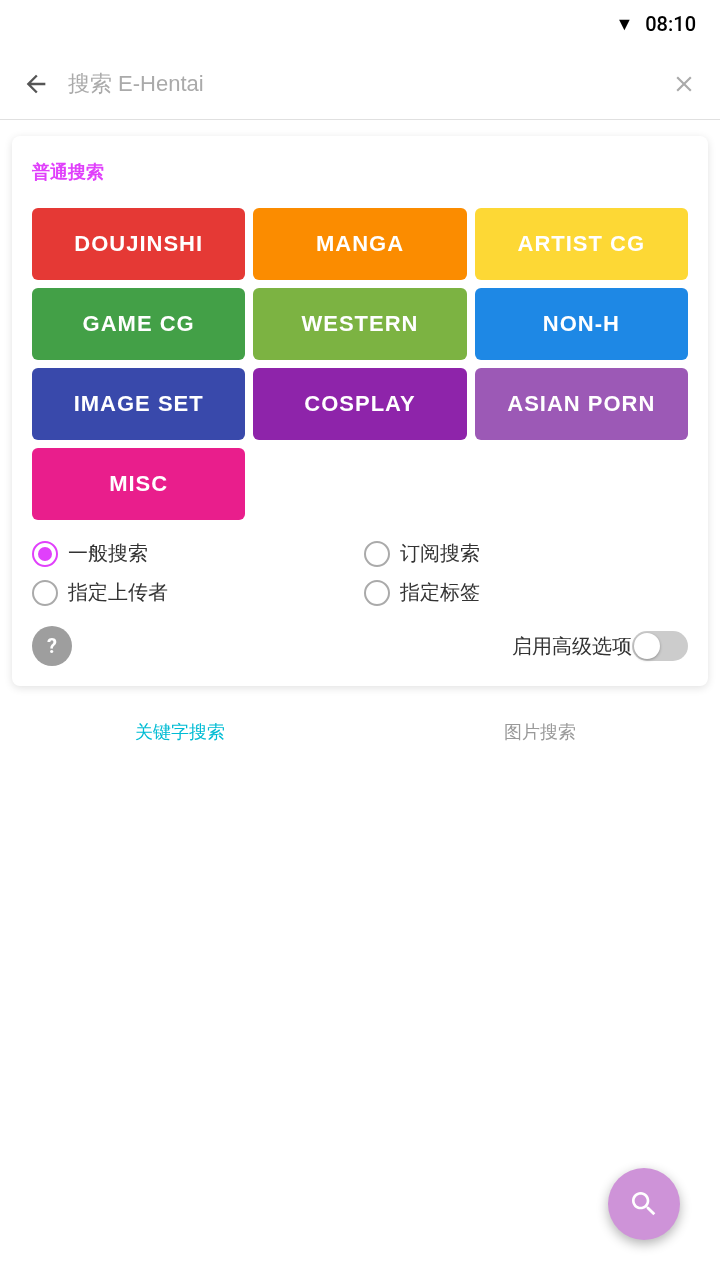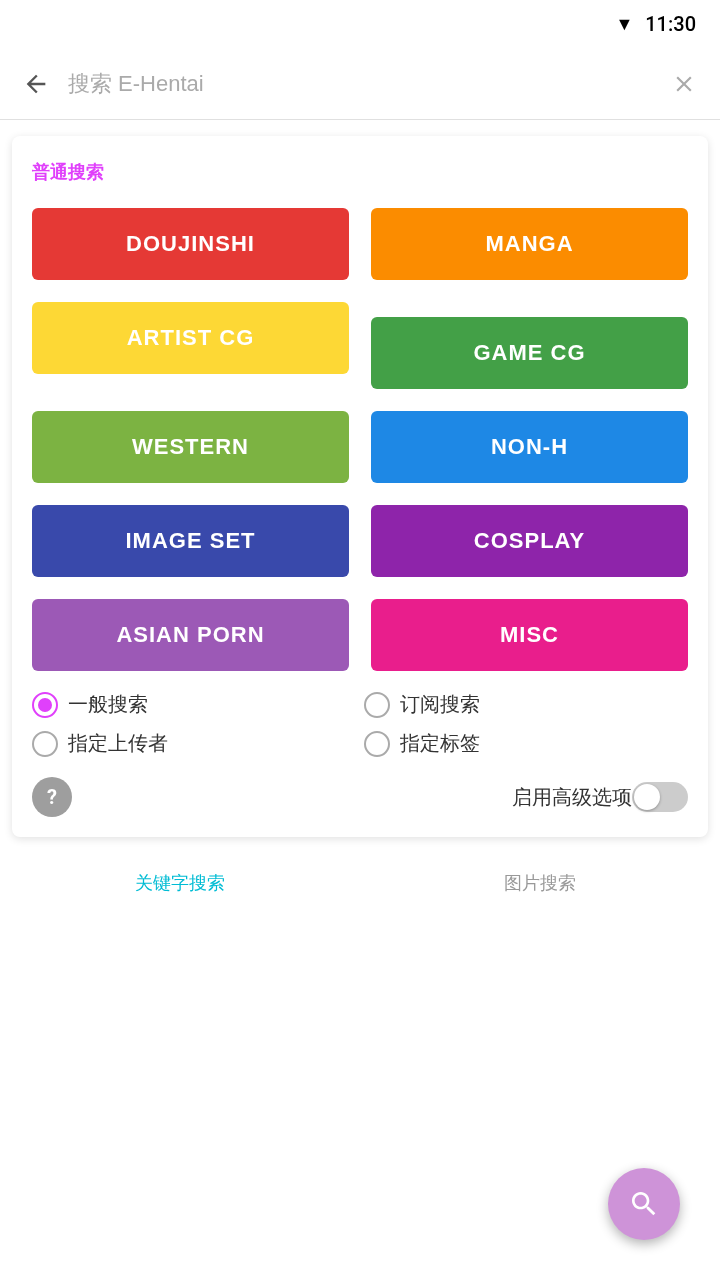--- a/index.html
+++ b/index.html
@@ -88,22 +88,22 @@
     .section-title {
       font-size: 18px;
       font-weight: 700;
       color: #e040fb;
       margin-bottom: 24px;
     }
 
     
     .category-grid {
       display: grid;
-      grid-template-columns: 1fr 1fr;
-      gap: 22px;
+      grid-template-columns: 1fr 1fr 1fr;
+      gap: 8px;
       margin-bottom: 20px;
       border-radius: 30px;
     }
     .cat-btn {
       height: 72px;
       border: none;
       border-radius: 6px;
       font-size: 22px;
       font-weight: 700;
       color: #fff;
@@ -243,21 +243,21 @@
       width: 32px;
       height: 32px;
       fill: #fff;
     }
   </style>
 </head>
 <body>
 
 <div class="status-bar">
   <span style="font-size:18px;">▼</span>
-  <span class="status-time">11:30</span>
+  <span class="status-time">08:10</span>
 </div>
 
 <div class="search-bar">
   <div class="back-btn">
     <svg width="28" height="28" viewBox="0 0 24 24" fill="#555">
       <path d="M20 11H7.83l5.59-5.59L12 4l-8 8 8 8 1.41-1.41L7.83 13H20v-2z"></path>
     </svg>
   </div>
   <div class="search-input-area">
     <input type="text" class="search-input" placeholder="搜索 E-Hentai" style="">
@@ -269,21 +269,21 @@
   </div>
 </div>
 
 <div class="main-card">
   <div class="section-title">普通搜索</div>
 
   <div class="category-grid" id="cat-grid">
   <button class="cat-btn" style="background: rgb(229, 57, 53);">DOUJINSHI</button>
       <button class="cat-btn" style="background: rgb(251, 140, 0);">MANGA</button>
       <button class="cat-btn" style="background: rgb(253, 216, 53);">ARTIST CG</button>
-      <button class="cat-btn" style="background: rgb(67, 160, 71); margin-top: 15px;">GAME CG</button>
+      <button class="cat-btn" style="background: rgb(67, 160, 71);">GAME CG</button>
       <button class="cat-btn" style="background: rgb(124, 179, 66);">WESTERN</button>
       <button class="cat-btn" style="background: rgb(30, 136, 229);">NON-H</button>
       <button class="cat-btn" style="background: rgb(57, 73, 171);">IMAGE SET</button>
       <button class="cat-btn" style="background: rgb(142, 36, 170);">COSPLAY</button>
       <button class="cat-btn" style="background: rgb(156, 89, 182);">ASIAN PORN</button>
       <button class="cat-btn" style="background: rgb(233, 30, 140);">MISC</button>
     </div>
 
   <div class="radio-section" id="radio-section">
   <div class="radio-item">

